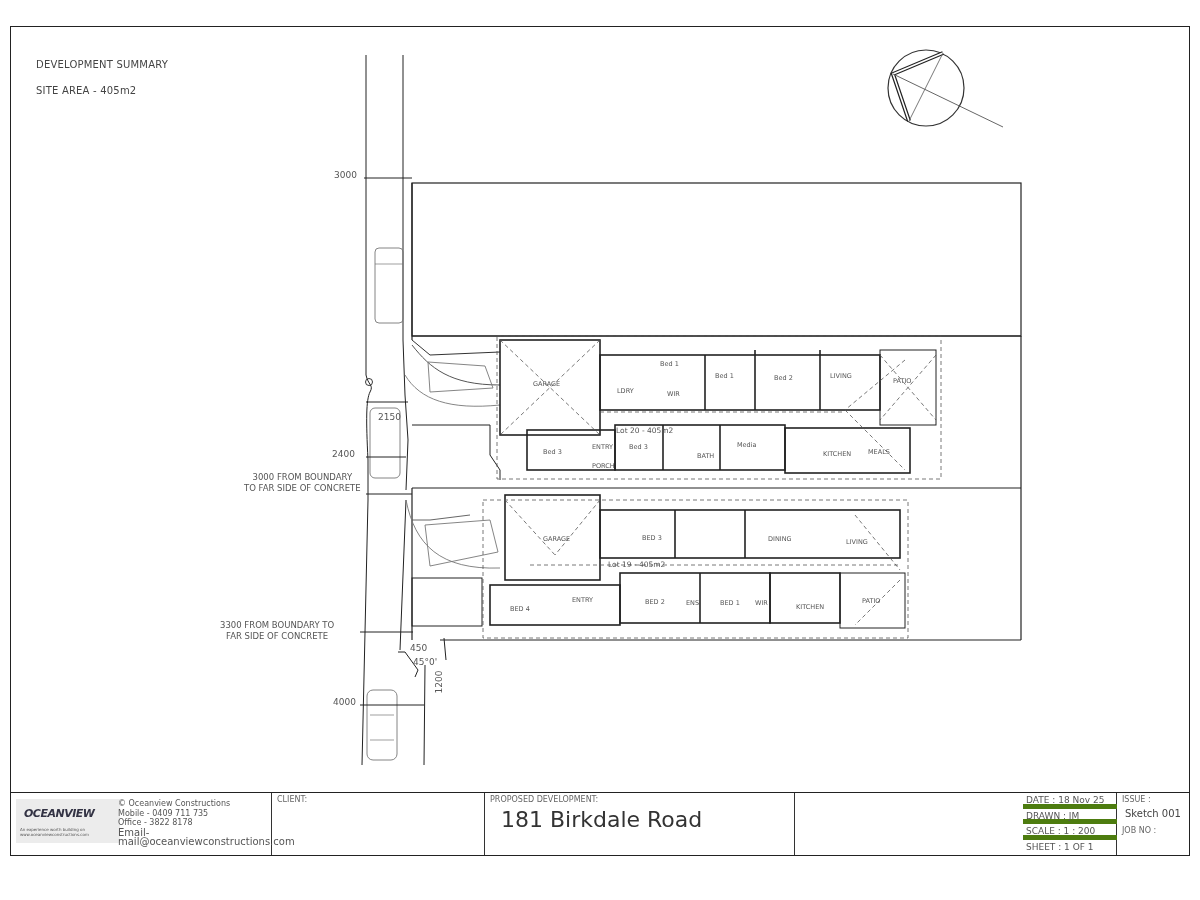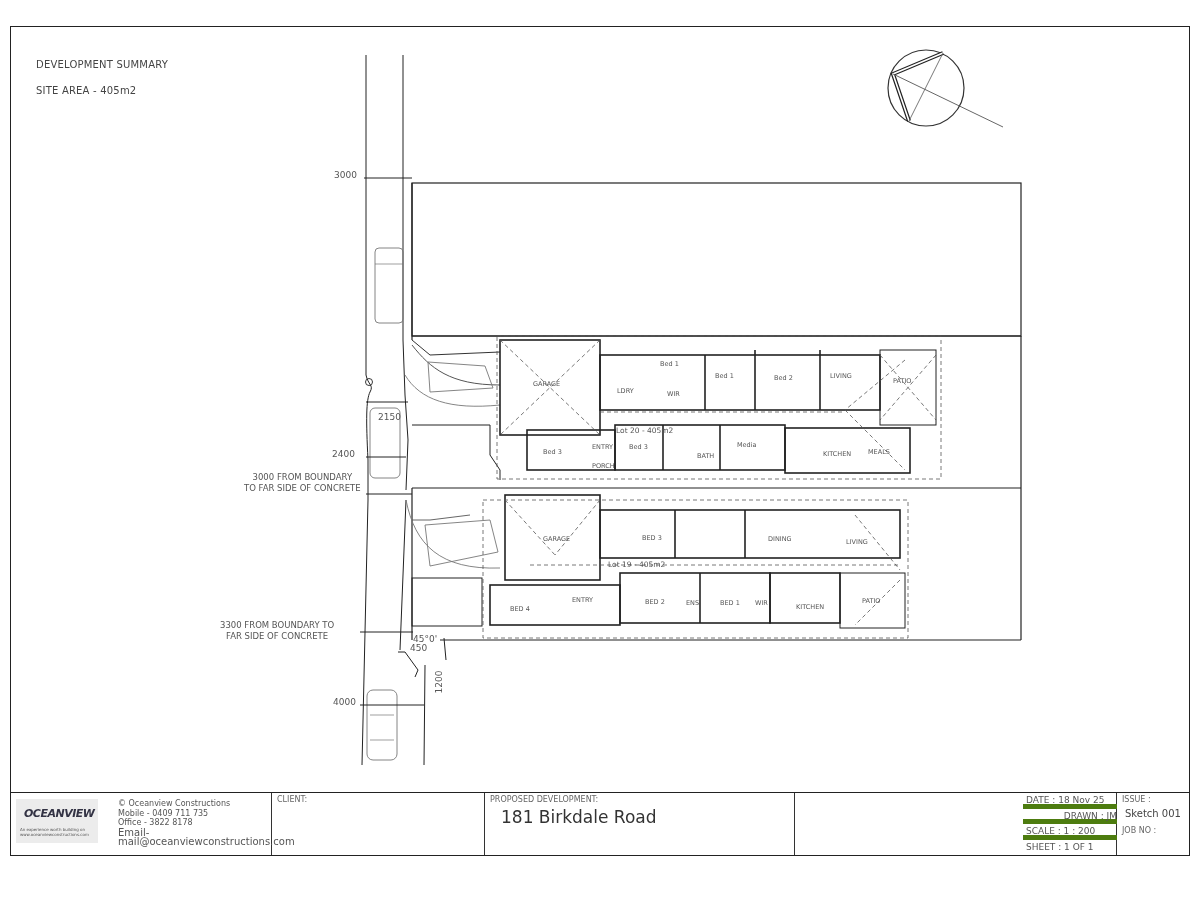--- a/index.html
+++ b/index.html
@@ -7,25 +7,25 @@
   .sheet { position:absolute; left:10px; top:26px; width:1180px; height:830px; border:1.5px solid #222; box-sizing:border-box; }
   .summary { position:absolute; left:36px; top:52px; font-size:10px; color:#444; letter-spacing:0.2px; line-height:26px; }
   svg.plan { position:absolute; left:0; top:0; }
   .dim { position:absolute; font-size:9px; color:#555; white-space:nowrap; }
   .note { position:absolute; font-size:8.5px; color:#555; text-align:center; line-height:11px; white-space:nowrap; }
   .room { position:absolute; font-size:6.5px; color:#555; white-space:nowrap; }
   .lot { position:absolute; font-size:7.5px; color:#555; white-space:nowrap; }
   .titleblock { position:absolute; left:10px; top:792px; width:1180px; height:64px; border-top:1.5px solid #222; box-sizing:border-box; }
   .tb-cell { position:absolute; top:0; height:62px; border-right:1px solid #333; box-sizing:border-box; }
   .tb-label { position:absolute; left:5px; top:2px; font-size:8px; color:#666; }
-  .logo { position:absolute; left:6px; top:6px; width:82px; height:44px; background:#ececec; }
+  .logo { position:absolute; left:6px; top:6px; width:104px; height:44px; background:#ececec; }
   .logo-text { position:absolute; left:8px; top:8px; font-size:11px; font-weight:bold; color:#334; font-style:italic; letter-spacing:-0.5px; }
   .logo-sub { position:absolute; left:4px; top:28px; font-size:4px; color:#555; line-height:5px; width:76px; }
   .contact { position:absolute; left:108px; top:6px; font-size:8px; color:#555; line-height:9.5px; }
-  .big { position:absolute; font-size:17px; color:#333; white-space:nowrap; }
+  .big { position:absolute; font-size:22px; color:#333; white-space:nowrap; }
   .meta-row { position:absolute; left:0; width:94px; height:15.5px; border-bottom:5px solid #4d7c0f; font-size:9px; color:#555; box-sizing:border-box; padding-left:3px; line-height:15px; white-space:nowrap; }
 </style>
 </head>
 <body>
 
 <div class="sheet"></div>
 
 <div class="summary">
   <div>DEVELOPMENT SUMMARY</div>
   <div>SITE AREA - 405m2</div>
@@ -144,21 +144,21 @@
 <div class="dim" style="left:332px;top:449px;">2400</div>
 <div class="note" style="left:244px;top:472px;">
   <div>3000 FROM BOUNDARY</div>
   <div>TO FAR SIDE OF CONCRETE</div>
 </div>
 <div class="note" style="left:220px;top:620px;">
   <div>3300 FROM BOUNDARY TO</div>
   <div>FAR SIDE OF CONCRETE</div>
 </div>
 <div class="dim" style="left:410px;top:643px;">450</div>
-<div class="dim" style="left:413px;top:634px;">45°0'</div>
+<div class="dim" style="left:413px;top:657px;">45°0'</div>
 <div class="dim" style="left:428px;top:677px;transform:rotate(-90deg);">1200</div>
 <div class="dim" style="left:333px;top:697px;">4000</div>
 
 <div class="lot" style="left:608px;top:426px;margin-left:8px;">Lot 20 - 405m2</div>
 <div class="room" style="left:533px;top:380px;">GARAGE</div>
 <div class="room" style="left:617px;top:387px;">LDRY</div>
 <div class="room" style="left:660px;top:360px;">Bed 1</div>
 <div class="room" style="left:667px;top:390px;">WIR</div>
 <div class="room" style="left:715px;top:372px;">Bed 1</div>
 <div class="room" style="left:774px;top:374px;">Bed 2</div>
@@ -202,21 +202,21 @@
   </div>
   <div class="tb-cell" style="left:262px;width:213px;">
     <div class="tb-label">CLIENT:</div>
   </div>
   <div class="tb-cell" style="left:475px;width:310px;">
     <div class="tb-label">PROPOSED DEVELOPMENT:</div>
     <div class="big" style="left:16px;top:14px;">181 Birkdale Road</div>
   </div>
   <div class="tb-cell" style="left:1013px;width:94px;">
     <div class="meta-row" style="top:0;">DATE : 18 Nov 25</div>
-    <div class="meta-row" style="top:15.5px;text-align:right;">DRAWN : JM</div>
+    <div class="meta-row" style="top:15.5px;">DRAWN : JM</div>
     <div class="meta-row" style="top:31px;">SCALE : 1 : 200</div>
     <div class="meta-row" style="top:46.5px;border-bottom:none;">SHEET : 1 OF 1</div>
   </div>
   <div class="tb-cell" style="left:1107px;width:71px;border-right:none;">
     <div class="tb-label">ISSUE :</div>
     <div style="position:absolute;left:8px;top:15px;font-size:10px;color:#444;">Sketch 001</div>
     <div class="tb-label" style="top:33px;">JOB NO :</div>
   </div>
 </div>
 

